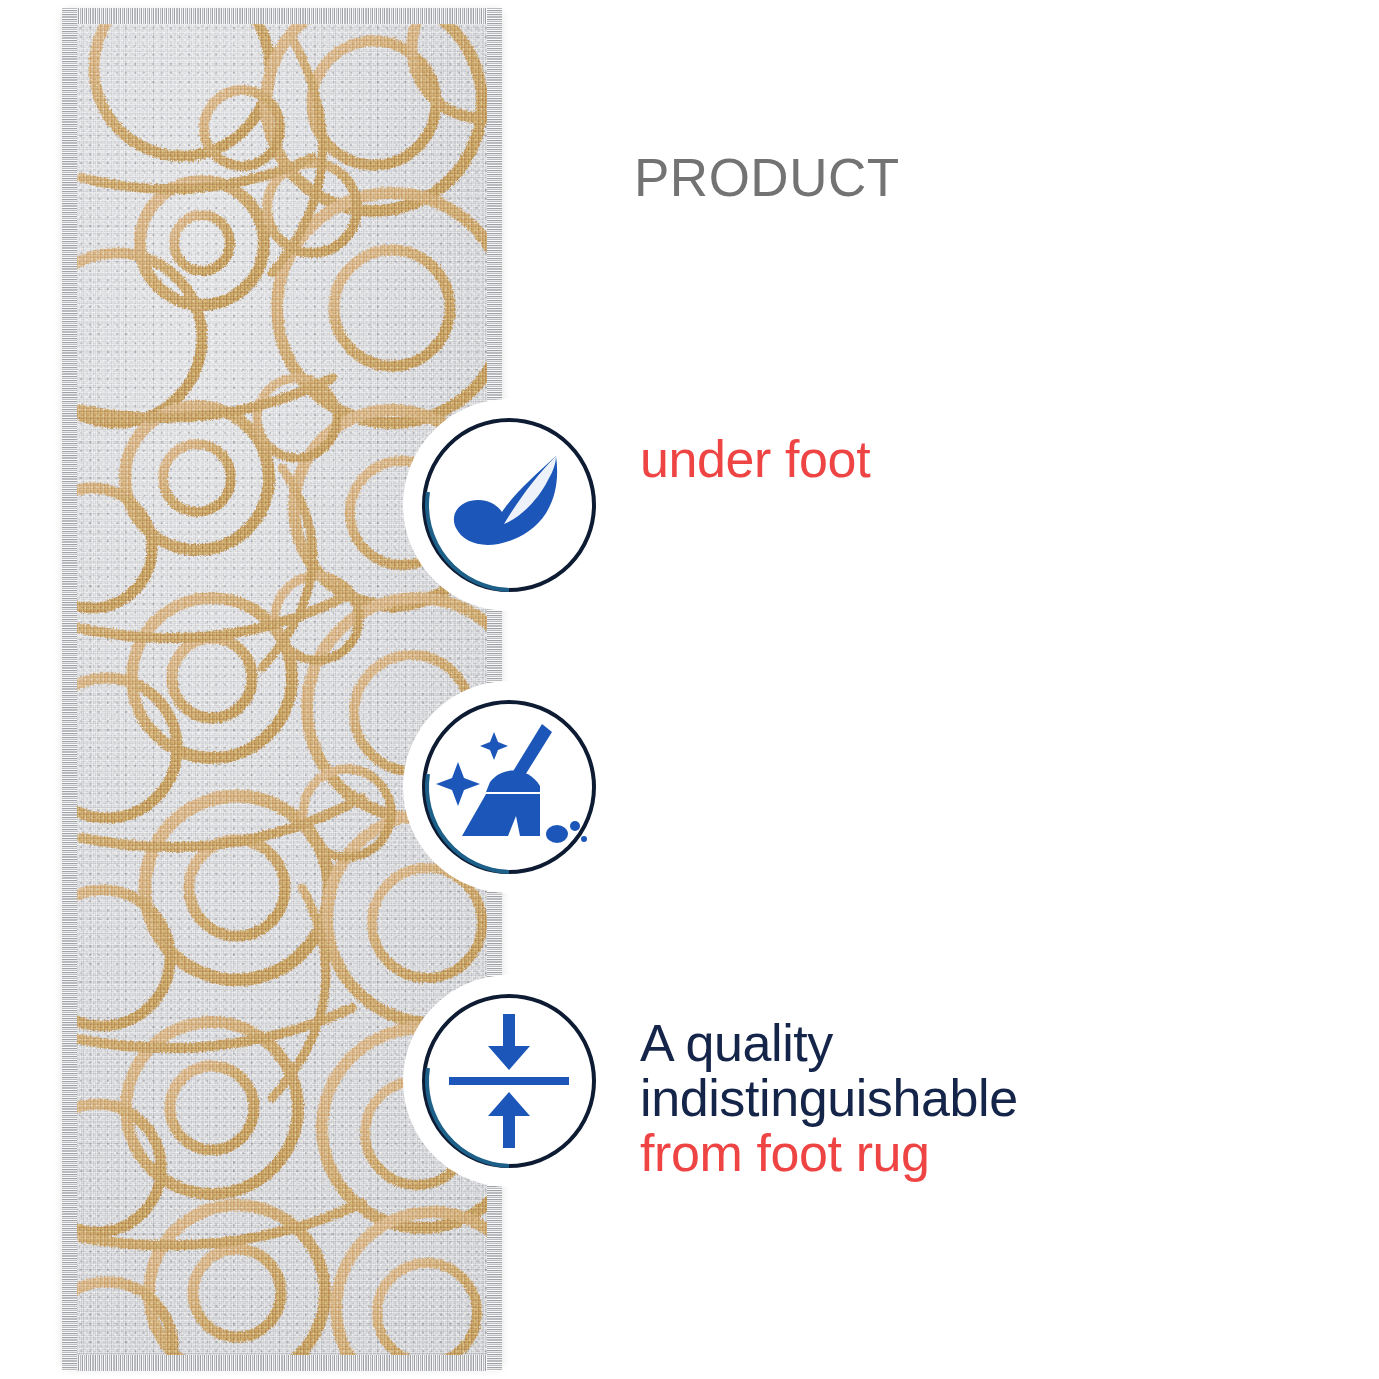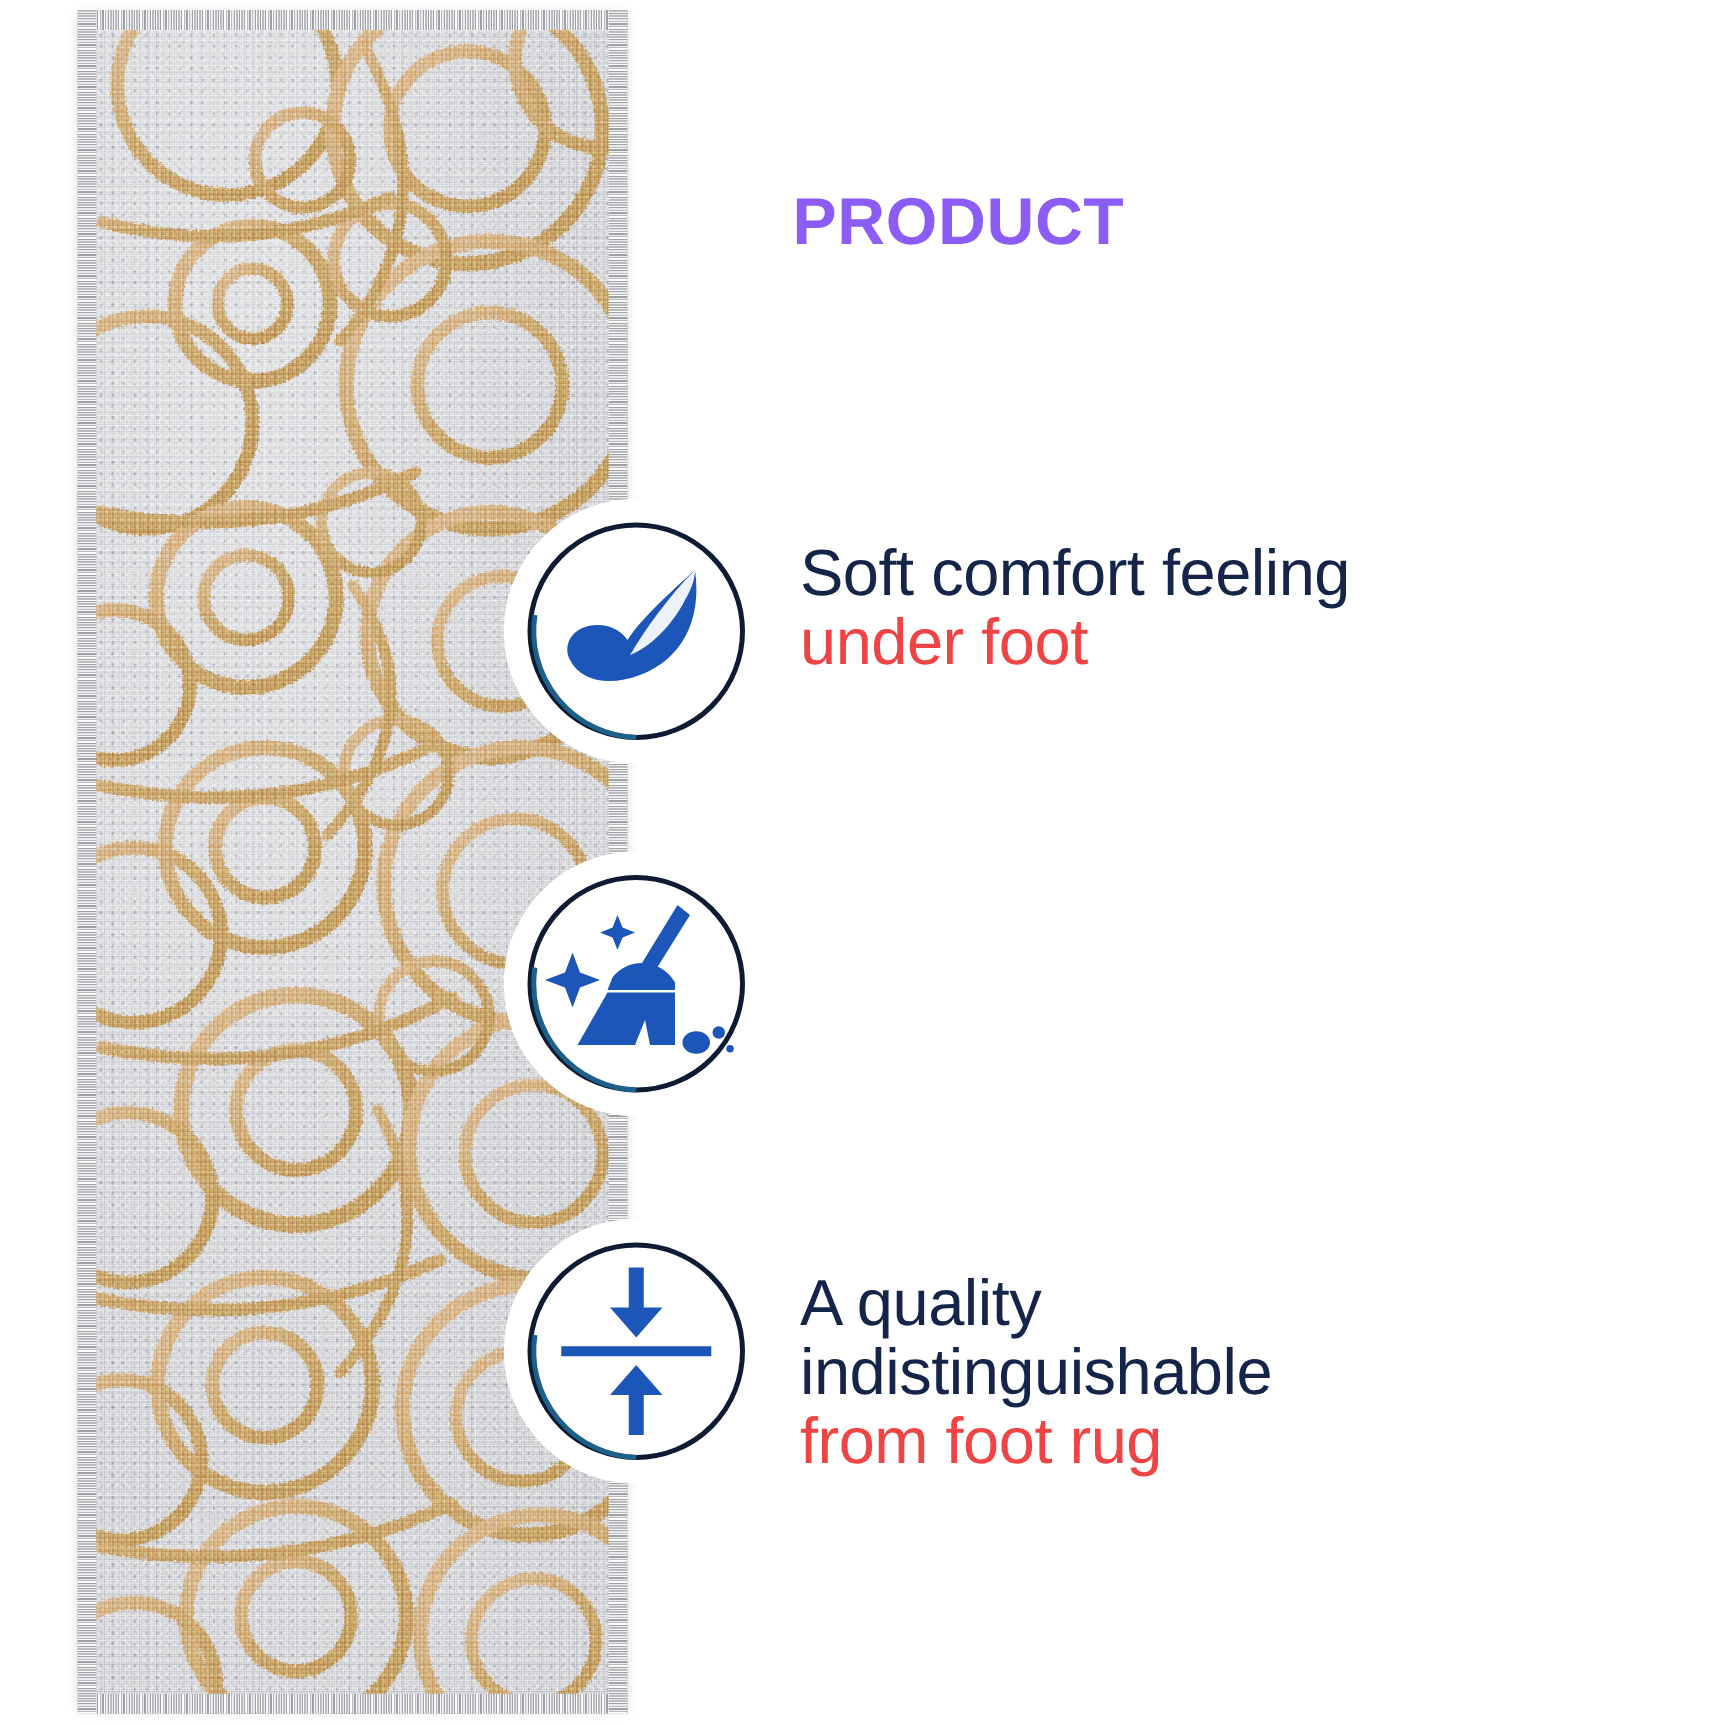--- a/index.html
+++ b/index.html
@@ -166,22 +166,22 @@
     top: 0;
     width: 740px;
     height: 1379px;
   }
 
   .headline {
     position: absolute;
     left: 10px;
     top: 148px;
     width: 470px;
-    color: #8b5cf6;
-    font-weight: bold;
+    color: #737373;
+    font-weight: normal;
     font-size: 53px;
     line-height: 1.12;
     letter-spacing: 0.5px;
     text-transform: uppercase;
   }
 
   .feature {
     position: absolute;
     left: 0;
     width: 740px;
@@ -372,21 +372,20 @@
   </div>
 
   <div class="content">
 
     <div class="headline">
       <span>PRODUCT</span><br>
     </div>
 
     <div class="feature feature-1 f1">
       <div class="feature-text">
-        <span class="line-a">Soft comfort feeling</span>
         <span class="line-b">under foot</span>
       </div>
     </div>
 
 
     <div class="feature feature-3 f3">
       <div class="feature-text">
         <span class="line-a">A quality</span>
         <span class="line-a">indistinguishable</span>
         <span class="line-b">from foot rug</span>

